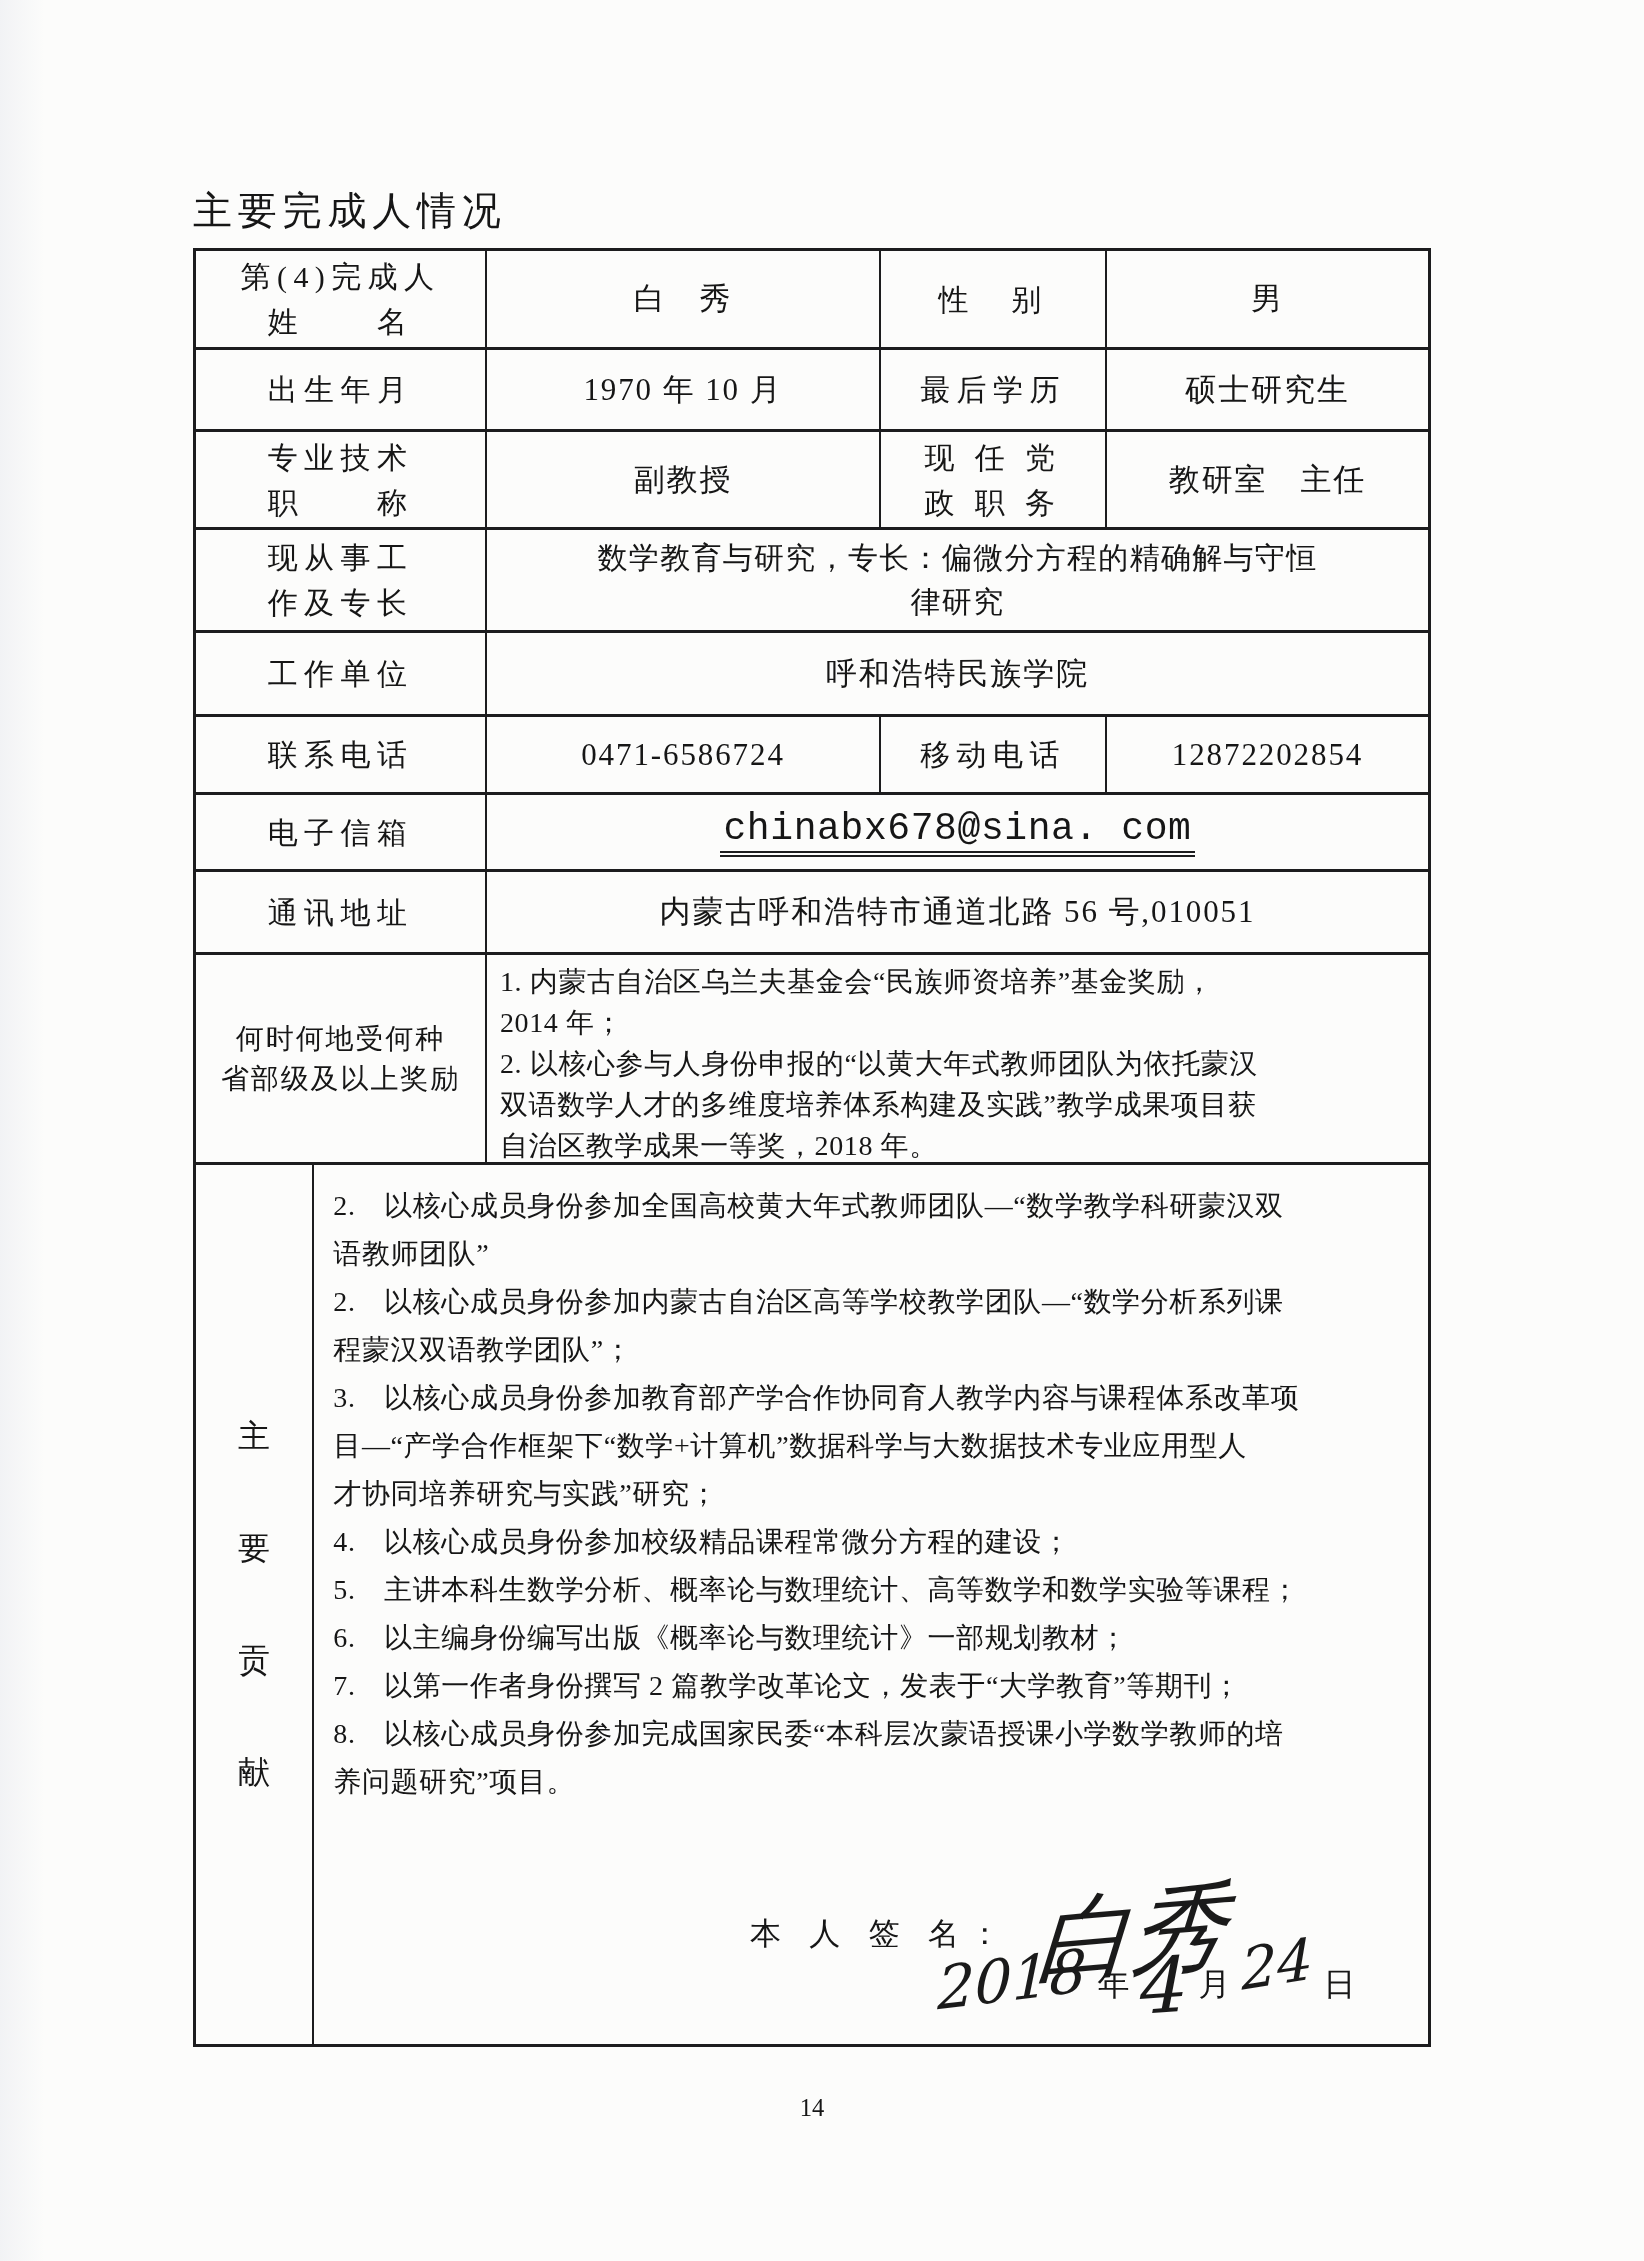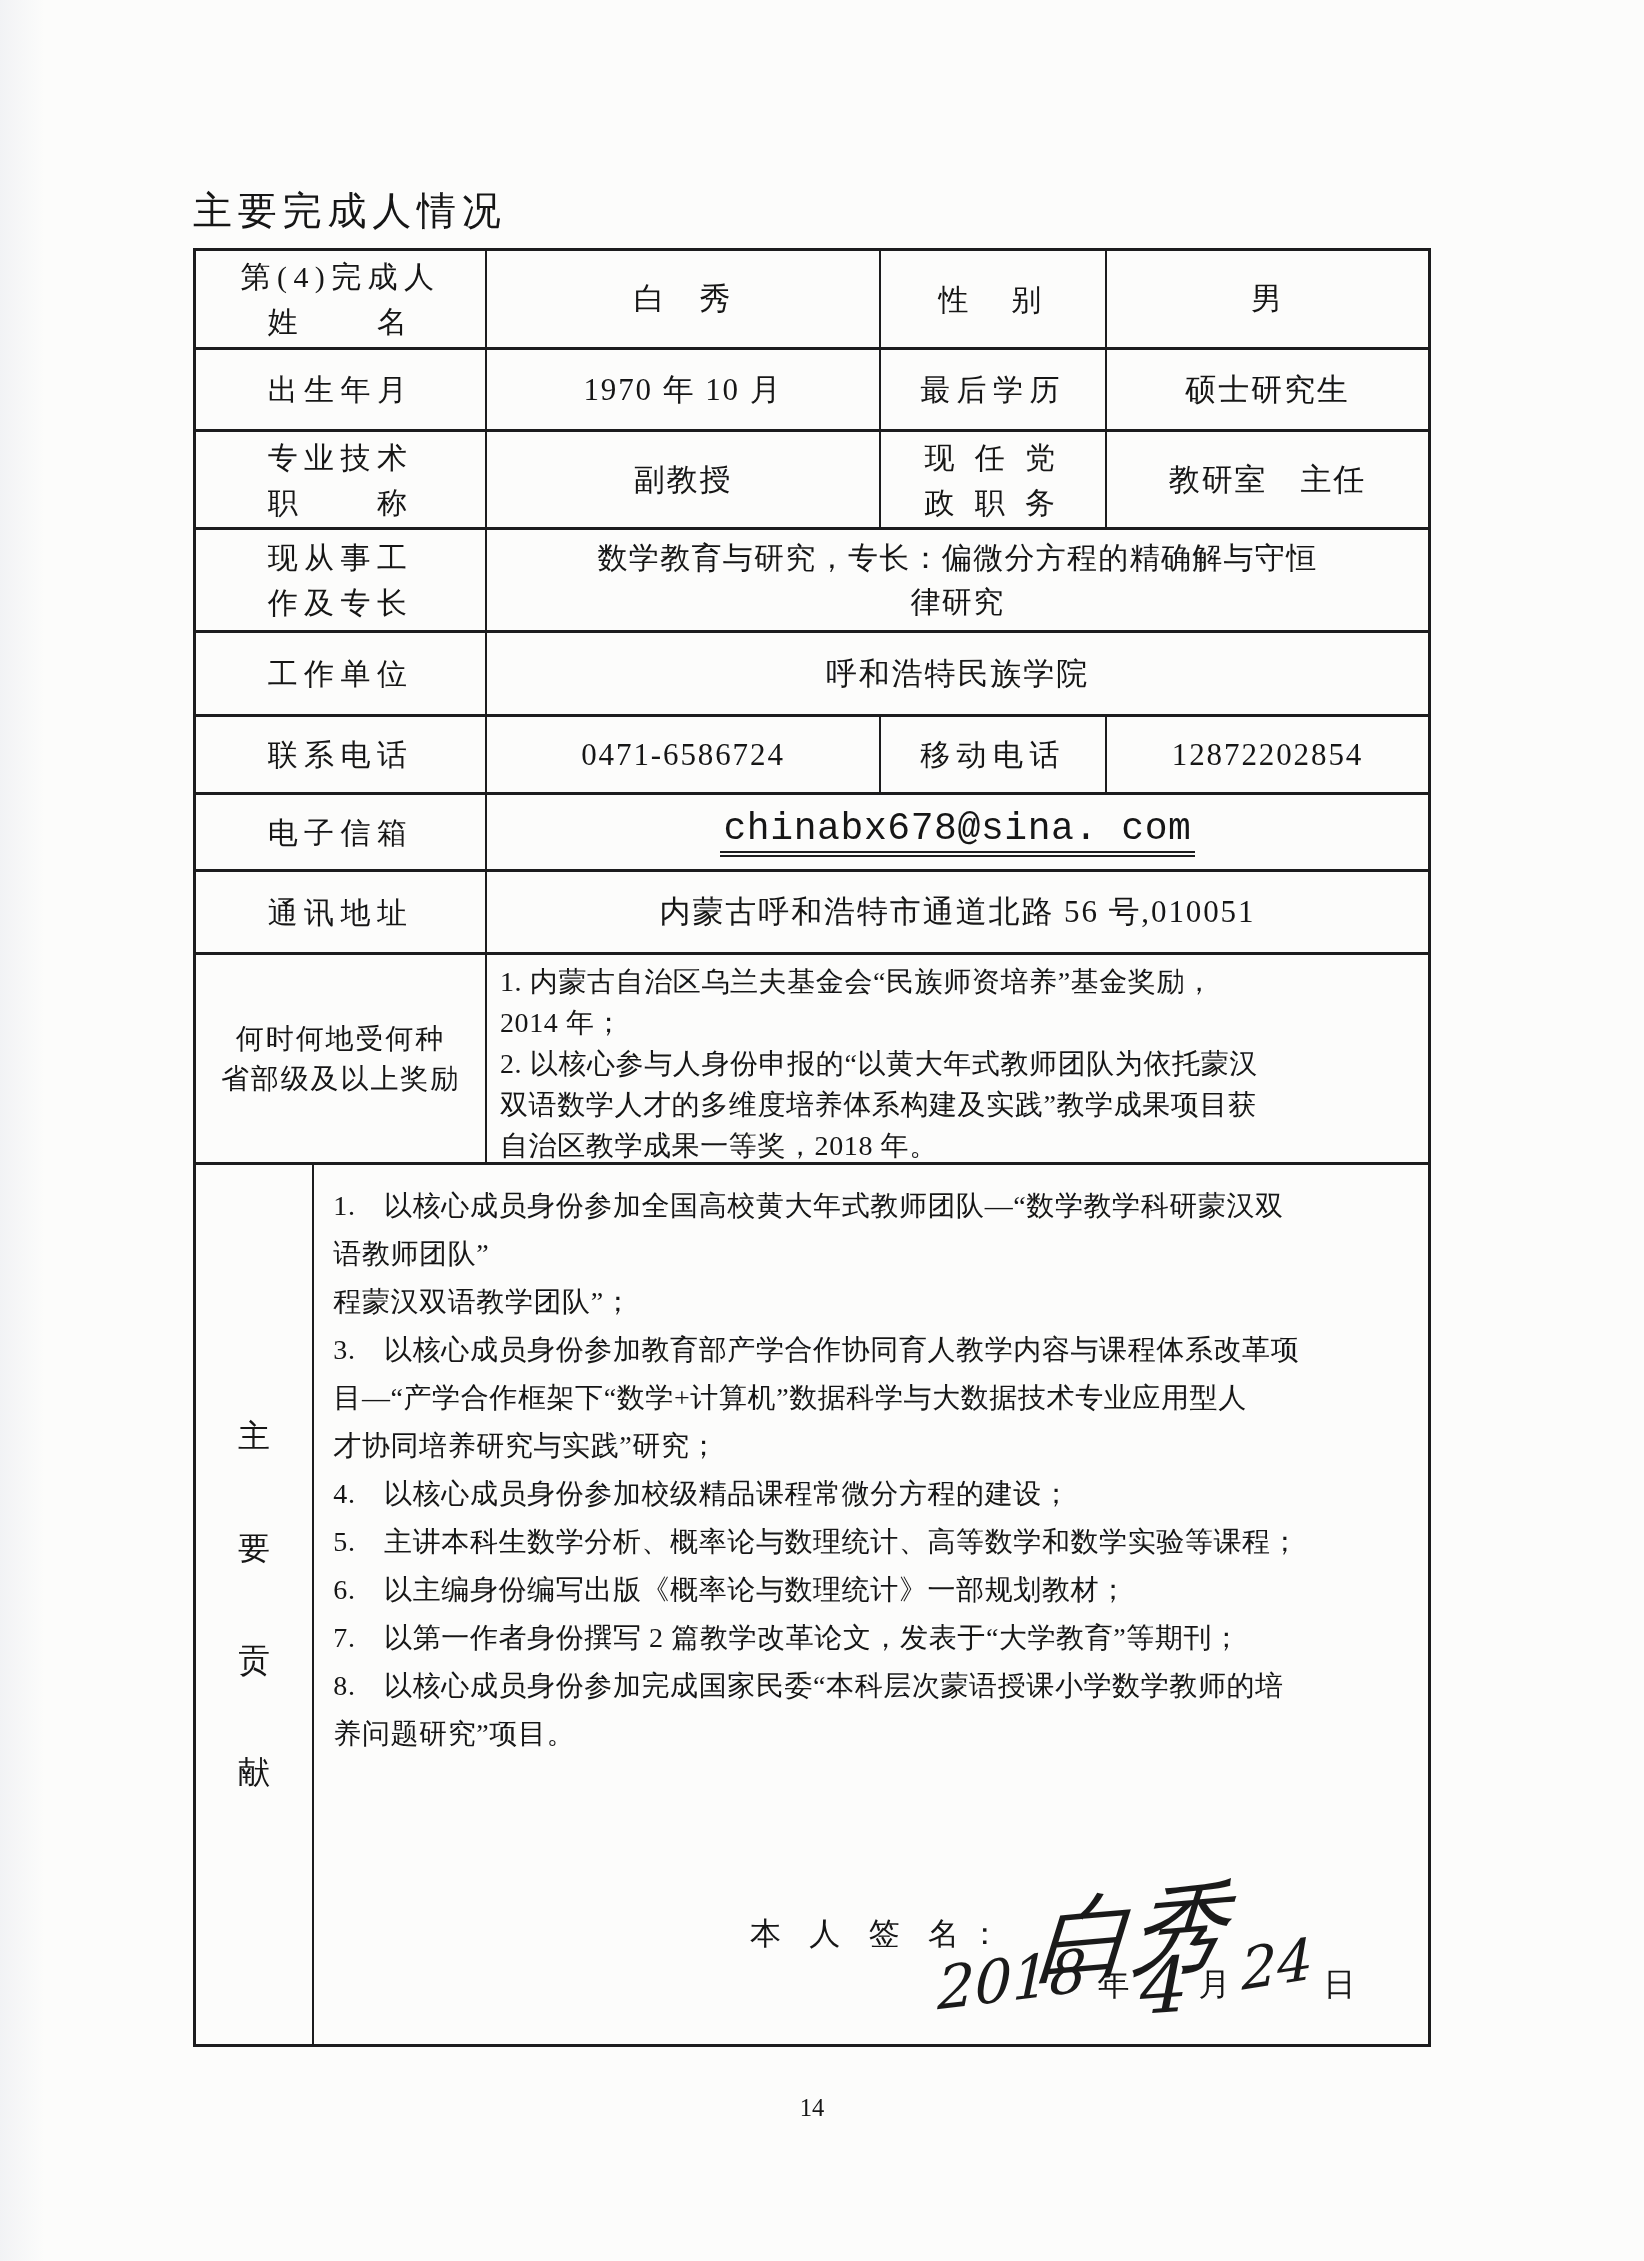--- a/index.html
+++ b/index.html
@@ -244,22 +244,23 @@
     </div>
 
     <div class="c no-r contrib-cell">
       <div class="contrib-label">
         <div>主</div>
         <div>要</div>
         <div>贡</div>
         <div>献</div>
       </div>
       <div class="contrib-content">
-        <div class="contrib-line">1.　以核心成员身份参加全国高校黄大年式教师团队—“数学教学科研蒙汉双</div>
+        <div class="contrib-line">2.　以核心成员身份参加全国高校黄大年式教师团队—“数学教学科研蒙汉双</div>
         <div class="contrib-line">语教师团队”</div>
+        <div class="contrib-line">2.　以核心成员身份参加内蒙古自治区高等学校教学团队—“数学分析系列课</div>
         <div class="contrib-line">程蒙汉双语教学团队”；</div>
         <div class="contrib-line">3.　以核心成员身份参加教育部产学合作协同育人教学内容与课程体系改革项</div>
         <div class="contrib-line">目—“产学合作框架下“数学+计算机”数据科学与大数据技术专业应用型人</div>
         <div class="contrib-line">才协同培养研究与实践”研究；</div>
         <div class="contrib-line">4.　以核心成员身份参加校级精品课程常微分方程的建设；</div>
         <div class="contrib-line">5.　主讲本科生数学分析、概率论与数理统计、高等数学和数学实验等课程；</div>
         <div class="contrib-line">6.　以主编身份编写出版《概率论与数理统计》一部规划教材；</div>
         <div class="contrib-line">7.　以第一作者身份撰写 2 篇教学改革论文，发表于“大学教育”等期刊；</div>
         <div class="contrib-line">8.　以核心成员身份参加完成国家民委“本科层次蒙语授课小学数学教师的培</div>
         <div class="contrib-line">养问题研究”项目。</div>

